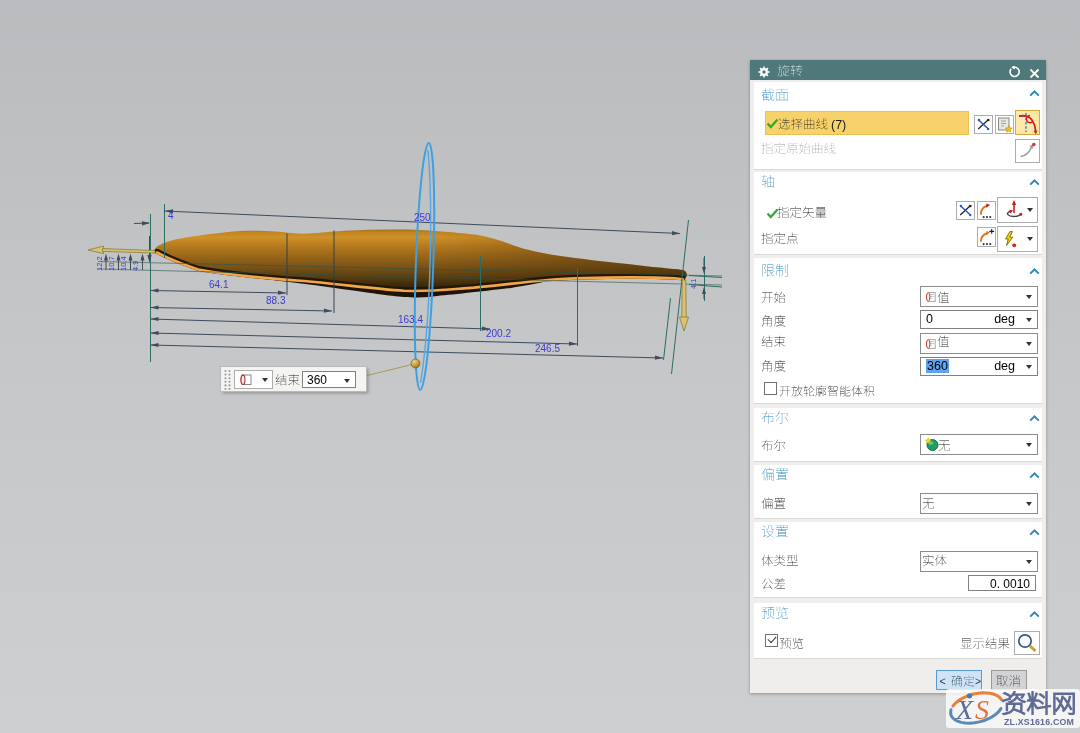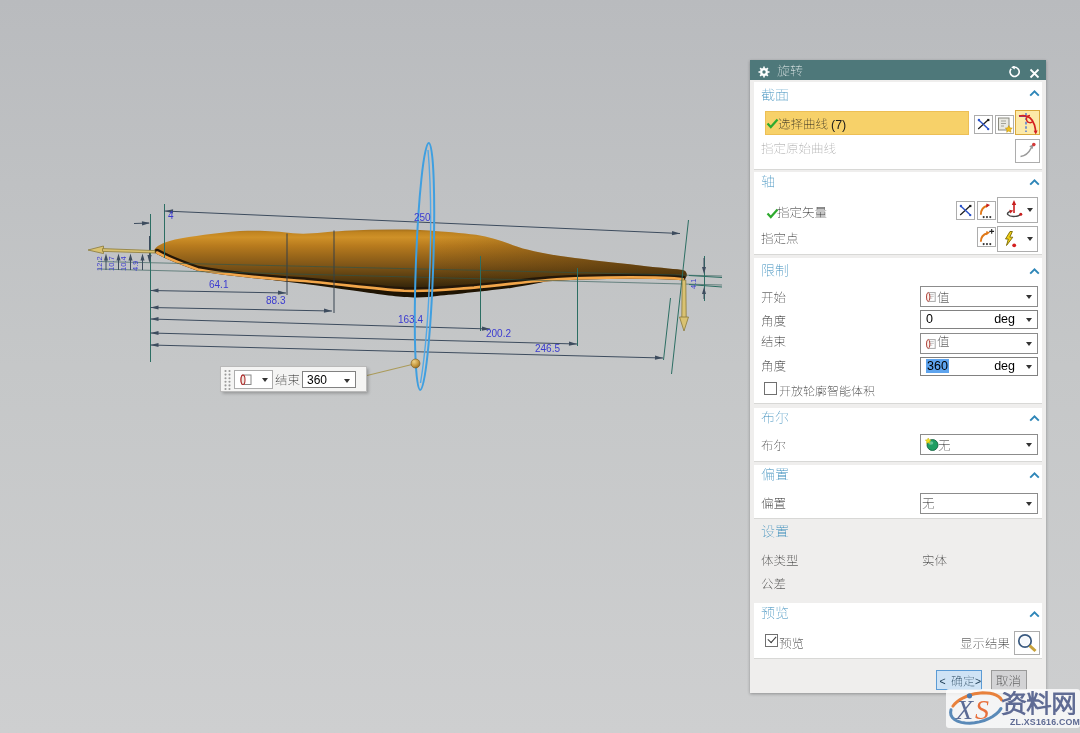--- a/index.html
+++ b/index.html
@@ -22,21 +22,21 @@
 .fld .ct{position:absolute;right:5px;top:7px}
 .hl360{background:#5ea4ee;color:#000;padding:0 1px}
 .cb{position:absolute;width:13px;height:13px;background:#fff;border:1px solid #707070}
 .cb.ck::after{content:"";position:absolute;left:2px;top:1px;width:7px;height:4px;border-left:1.7px solid #3a3a3a;border-bottom:1.7px solid #3a3a3a;transform:rotate(-48deg)}
 #okbtn{position:absolute;left:186px;top:610px;width:46px;height:20px;background:#cfe3f5;border:1px solid #5b9bd5}
 #cancelbtn{position:absolute;left:241px;top:610px;width:36px;height:20px;background:#d3d3d5;border:1px solid #9a9a9a}
 #tb{position:absolute;left:220px;top:366px;width:147px;height:26px;background:#f4f4f3;border:1px solid #b9b9b9;box-shadow:1.5px 1.5px 3px rgba(0,0,0,0.25);padding:2px 0 0 2px}
 #tb .fld{background:#fff}
 #wm{position:absolute;left:946px;top:689px;width:134px;height:39px;background:rgba(252,252,252,0.82);border-radius:3px}
 #wm svg{position:absolute;left:2px;top:-1px}
-#wmurl{position:absolute;left:64px;top:27.5px;font-size:8.8px;font-weight:bold;letter-spacing:0.2px;color:#5f6b94}
+#wmurl{position:absolute;left:58px;top:27.5px;font-size:8.8px;font-weight:bold;letter-spacing:0.2px;color:#5f6b94}
 </style></head>
 <body>
 <svg id="vp" width="1080" height="733" viewBox="0 0 1080 733" style="position:absolute;left:0;top:0">
     <defs>
       <linearGradient id="bodyg" x1="0" y1="229" x2="0" y2="293" gradientUnits="userSpaceOnUse">
 <stop offset="0" stop-color="#a06a18"></stop>
         <stop offset="0.05" stop-color="#c08420"></stop>
 <stop offset="0.13" stop-color="#cf9128"></stop>
         <stop offset="0.26" stop-color="#b87b1e"></stop>
 <stop offset="0.42" stop-color="#9a671a"></stop>
@@ -337,20 +337,33 @@
       </div>
     </div>
     <div class="card" style="top:405px;height:54px">
       <span class="chev" style="left:275px;top:7px">
         <svg width="11" height="7" viewBox="0 0 11 7" style="">
           <polyline points="1.2,5.6 5.5,1.4 9.8,5.6" fill="none" stroke="#2e86b8" stroke-width="2"></polyline>
         </svg>
       </span>
       <div class="sel" style="left:166px;top:28px">
         <span class="ct"></span>
+      </div>
+    </div>
+    <div class="card" style="top:462px;height:76px">
+      <span class="chev" style="left:275px;top:7px">
+        <svg width="11" height="7" viewBox="0 0 11 7" style="">
+          <polyline points="1.2,5.6 5.5,1.4 9.8,5.6" fill="none" stroke="#2e86b8" stroke-width="2"></polyline>
+        </svg>
+      </span>
+      <div class="sel" style="left:166px;top:29px">
+        <span class="ct"></span>
+      </div>
+      <div class="fld" style="left:214px;top:53px;width:68px;height:16px">
+        <span style="position:absolute;right:5px;top:1px;font-size:12px">0. 0010</span>
       </div>
     </div>
     <div class="card" style="top:543px;height:56px">
       <span class="chev" style="left:275px;top:8px">
         <svg width="11" height="7" viewBox="0 0 11 7" style="">
           <polyline points="1.2,5.6 5.5,1.4 9.8,5.6" fill="none" stroke="#2e86b8" stroke-width="2"></polyline>
         </svg>
       </span>
       <div class="cb ck" style="left:11px;top:31px"></div>
       <div class="btn" style="left:260px;top:28px;width:26px;height:24px">

